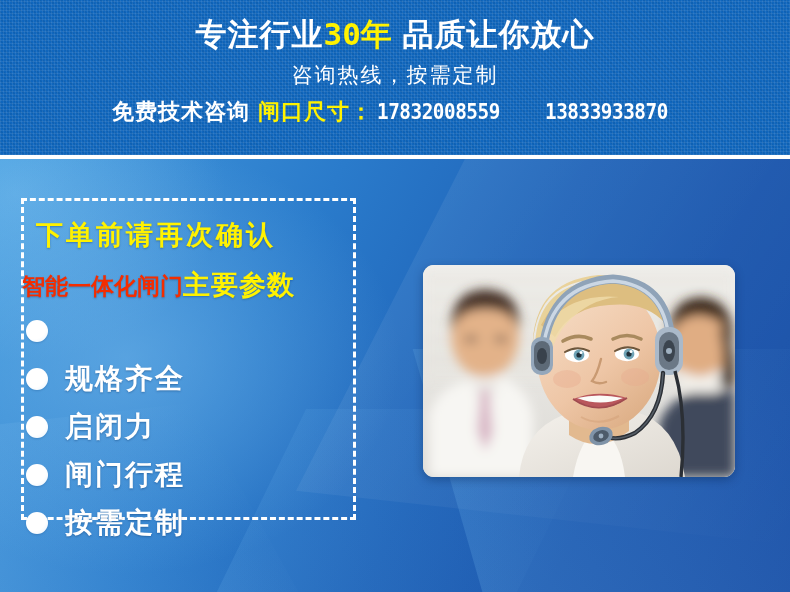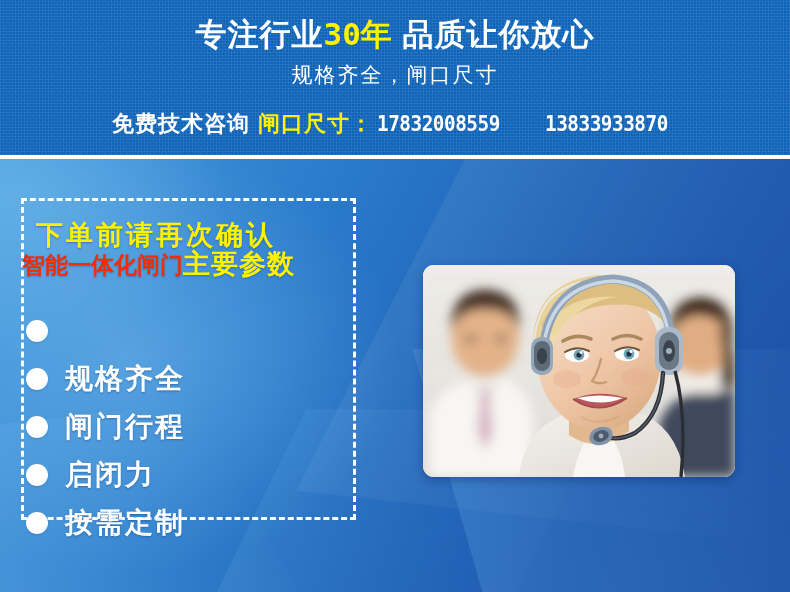--- a/index.html
+++ b/index.html
@@ -99,21 +99,20 @@
     font-weight: bold;
     line-height: 28px;
     color: #ffffff;
     white-space: nowrap;
     display: flex;
     align-items: baseline;
   }
   .head-line3 .free {
     color: #ffffff;
     letter-spacing: 1px;
-    margin-top: 12px;
   }
   .head-line3 .hotline {
     color: #fff200;
     letter-spacing: 1px;
     margin-left: 8px;
   }
   .head-line3 .phone {
     color: #ffffff;
     font-family: "DejaVu Sans Mono", "Liberation Mono", monospace;
     font-weight: bold;
@@ -229,21 +228,21 @@
     letter-spacing: 3px;
     line-height: 34px;
     color: #fff200;
     white-space: nowrap;
     text-shadow: 0 1px 2px rgba(0,40,90,0.35);
   }
 
   .spec-subtitle {
     position: absolute;
     left: 22px;
-    top: 88px;
+    top: 109px;
     line-height: 34px;
     white-space: nowrap;
     text-shadow: 0 1px 2px rgba(0,40,90,0.3);
   }
   .spec-subtitle .prod {
     font-size: 23px;
     font-weight: bold;
     letter-spacing: 0px;
     color: #f42d00;
   }
@@ -312,21 +311,21 @@
 
   <div class="header">
     <div class="header-texture"></div>
     <div class="header-inner">
 
       <div class="head-line1">
         <span>专注行业</span><span class="hl-years">30</span><span class="hl-years-cn">年</span>
         <span>品质让你放心</span>
       </div>
 
-      <div class="head-line2">规格齐全，闸口尺寸</div>
+      <div class="head-line2">咨询热线，按需定制</div>
 
       <div class="head-line3">
         <span class="free">免费技术咨询</span>
         <span class="hotline">闸口尺寸：</span>
         <span class="phone">17832008559</span>
         <span class="phone second">13833933870</span>
       </div>
 
     </div>
   </div>
@@ -353,25 +352,25 @@
     <ul class="spec-list">
       <li class="spec-item">
         <span class="spec-bullet"></span>
       </li>
       <li class="spec-item">
         <span class="spec-bullet"></span>
         <span class="spec-label">规格齐全</span>
       </li>
       <li class="spec-item">
         <span class="spec-bullet"></span>
-        <span class="spec-label">闸门行程</span>
+        <span class="spec-label">启闭力</span>
       </li>
       <li class="spec-item">
         <span class="spec-bullet"></span>
-        <span class="spec-label">启闭力</span>
+        <span class="spec-label">闸门行程</span>
       </li>
       <li class="spec-item">
         <span class="spec-bullet"></span>
         <span class="spec-label">按需定制</span>
       </li>
     </ul>
 
     <div class="photo-frame">
       <svg class="photo-svg" viewBox="0 0 312 212">
         <defs>

